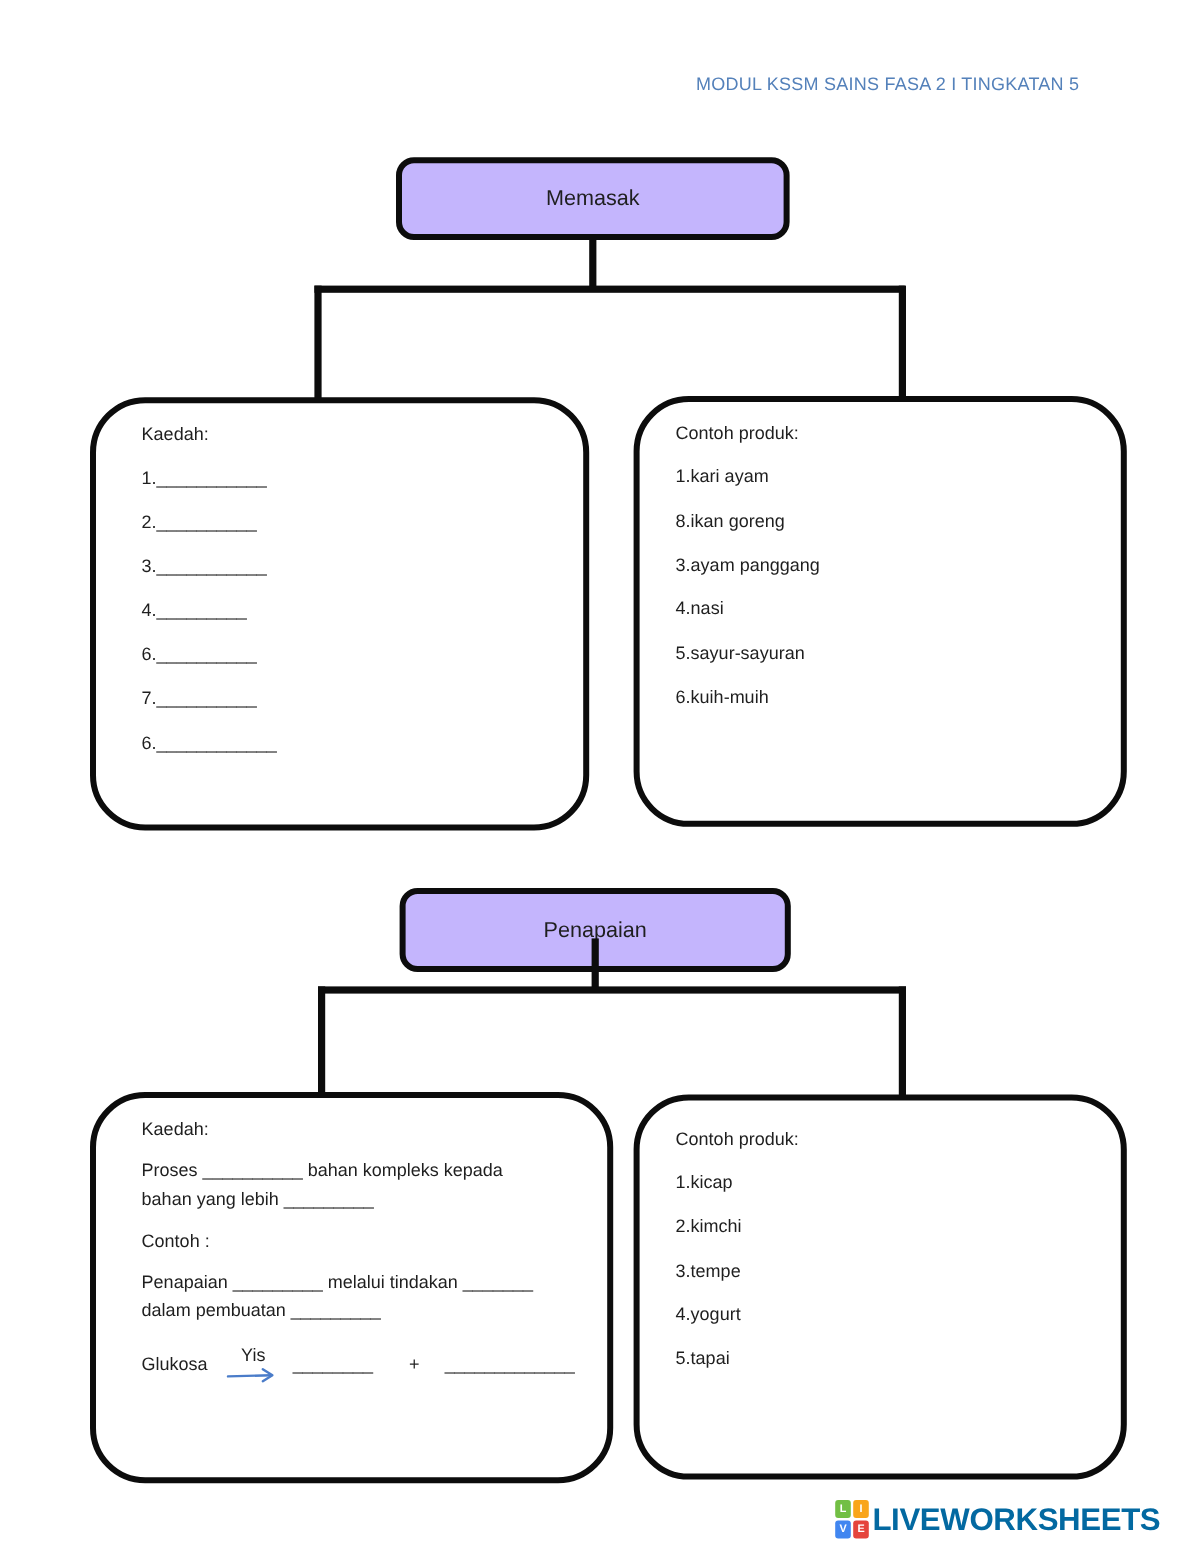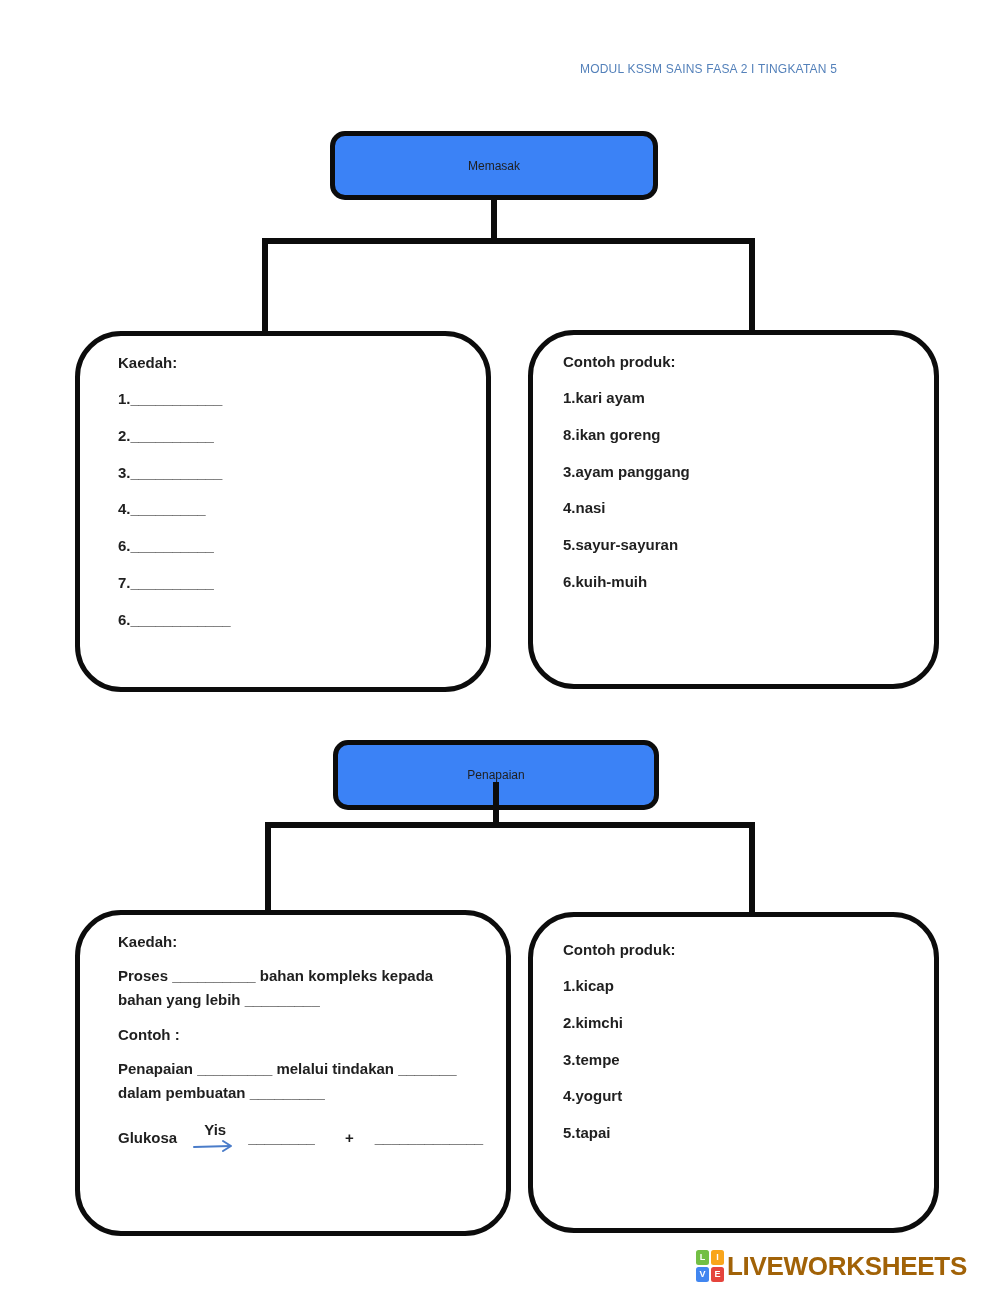--- a/index.html
+++ b/index.html
@@ -1,44 +1,44 @@
 <!DOCTYPE html>
 <html><head>
 <meta charset="utf-8">
 <style>
   html,body{margin:0;padding:0;background:#ffffff;}
   .canvas{
     position:relative;width:1000px;height:1291px;background:#ffffff;
     font-family:"Liberation Sans","DejaVu Sans",sans-serif;color:#1f1f1f;overflow:hidden;
   }
   .header{
-    position:absolute;left:580px;top:62px;font-size:12px;letter-spacing:.2px;
+    position:absolute;left:580px;top:62px;font-size:15px;letter-spacing:.2px;
     color:#5481ba;white-space:nowrap;
   }
   
   .rootbox{
-    position:absolute;border:5px solid #0c0c0c;border-radius:15px;background:#3b82f6;
-    display:flex;align-items:center;justify-content:center;font-size:12px;
+    position:absolute;border:5px solid #0c0c0c;border-radius:15px;background:#c4b5fd;
+    display:flex;align-items:center;justify-content:center;font-size:18px;
   }
   #root1{left:330px;top:131px;width:318px;height:59px;}
   #root2{left:333px;top:740px;width:316px;height:60px;}
   
   .line{position:absolute;background:#0c0c0c;}
   #stem1{left:491px;top:200px;width:6px;height:40px;}
   #bar1{left:262px;top:238px;width:492px;height:6px;}
   #dropL1{left:262px;top:238px;width:6px;height:95px;}
   #dropR1{left:749px;top:238px;width:6px;height:93px;}
   #stem2{left:493px;top:782px;width:6px;height:42px;}
   #bar2{left:265px;top:822px;width:490px;height:6px;}
   #dropL2{left:265px;top:822px;width:6px;height:90px;}
   #dropR2{left:749px;top:822px;width:6px;height:92px;}
   
   .bigbox{
     position:absolute;border:5px solid #0c0c0c;border-radius:46px;background:#fff;
-    box-sizing:border-box;font-size:15px;font-weight:bold;
+    box-sizing:border-box;font-size:15px;
   }
   #kaedah1{left:75px;top:331px;width:416px;height:361px;padding:18px 20px 0 38px;}
   #contoh1{left:528px;top:330px;width:411px;height:359px;padding:18px 20px 0 30px;}
   #kaedah2{left:75px;top:910px;width:436px;height:326px;padding:18px 22px 0 38px;}
   #contoh2{left:528px;top:912px;width:411px;height:321px;padding:24px 20px 0 30px;}
   .box-title{font-size:15px;}
   ul.items{list-style:none;margin:10px 0 0;padding:0;}
   ul.items li{line-height:36.8px;white-space:nowrap;}
   
   .para{margin:14px 0 0;line-height:24px;}
@@ -53,21 +53,21 @@
   .logo{position:absolute;left:696px;top:1250px;display:flex;align-items:center;cursor:pointer;}
   .logo-grid{
     display:grid;grid-template-columns:13px 13px;grid-template-rows:15px 15px;
     gap:2px;margin-right:3px;
   }
   .tile{
     border-radius:2.5px;color:#ffffff;font-size:9px;font-weight:bold;
     display:flex;align-items:center;justify-content:center;line-height:1;
   }
   .logo-word{
-    font-size:26px;font-weight:bold;color:#a16207;letter-spacing:-.3px;white-space:nowrap;
+    font-size:26px;font-weight:bold;color:#0369a1;letter-spacing:-.3px;white-space:nowrap;
   }
 </style>
 </head>
 <body>
 
 <div class="canvas">
 
   <div class="header">MODUL KSSM SAINS FASA 2 I TINGKATAN 5</div>
 
   <div class="rootbox" id="root1">

